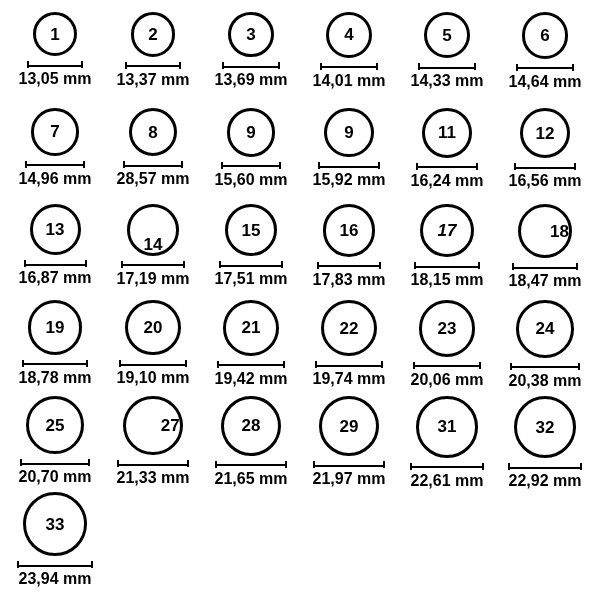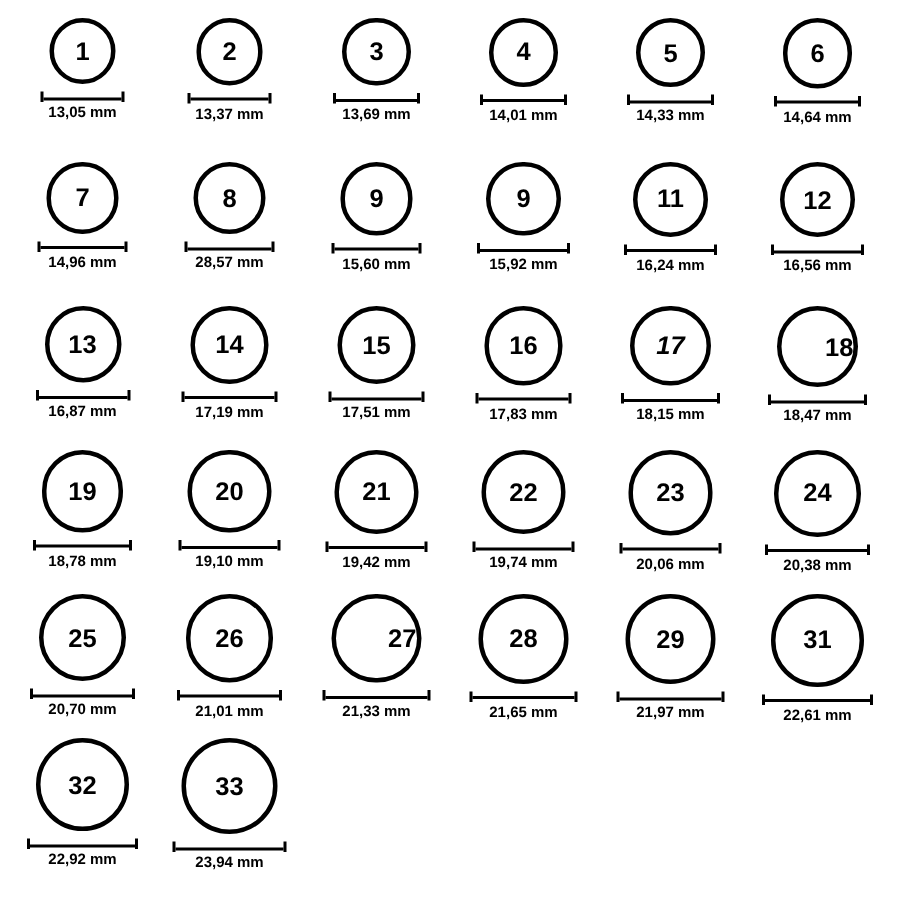--- a/index.html
+++ b/index.html
@@ -68,21 +68,21 @@
   .bar::before {
     content: "";
     position: absolute;
     left: 0;
     right: 0;
     top: 50%;
     border-top: 2px solid #000000;
   }
   .mm {
     margin-top: 3px;
-    font-size: 10px;
+    font-size: 16px;
     font-weight: bold;
     color: #000000;
     white-space: nowrap;
     line-height: 1;
   }
 </style>
 </head>
 <body>
 
 <div id="chart">
@@ -198,21 +198,21 @@
       <div class="cell">
         <div class="ring" style="width: 51px; height: 51px;">
           <span class="ring-size">13</span>
         </div>
         <div class="measure">
           <div class="bar" style="width: 63px;"></div>
           <div class="mm">16,87 mm</div>
         </div>
       </div>
       <div class="cell">
-        <div class="ring" style="width: 51.6px; height: 51.6px;">
+        <div class="ring" style="width: 51.6px; height: 51.6px; align-items: flex-end;">
           <span class="ring-size">14</span>
         </div>
         <div class="measure">
           <div class="bar" style="width: 63.6px;"></div>
           <div class="mm">17,19 mm</div>
         </div>
       </div>
       <div class="cell">
         <div class="ring" style="width: 52.2px; height: 52.2px;">
           <span class="ring-size">15</span>
@@ -303,29 +303,20 @@
           <div class="mm">20,38 mm</div>
         </div>
       </div>
       <div class="cell">
         <div class="ring" style="width: 58px; height: 58px;">
           <span class="ring-size">25</span>
         </div>
         <div class="measure">
           <div class="bar" style="width: 70px;"></div>
           <div class="mm">20,70 mm</div>
-        </div>
-      </div>
-      <div class="cell">
-        <div class="ring" style="width: 58.6px; height: 58.6px;">
-          <span class="ring-size">26</span>
-        </div>
-        <div class="measure">
-          <div class="bar" style="width: 70.6px;"></div>
-          <div class="mm">21,01 mm</div>
         </div>
       </div>
       <div class="cell">
         <div class="ring" style="width: 59.2px; height: 59.2px; justify-content: flex-end;">
           <span class="ring-size">27</span>
         </div>
         <div class="measure">
           <div class="bar" style="width: 71.2px;"></div>
           <div class="mm">21,33 mm</div>
         </div>

